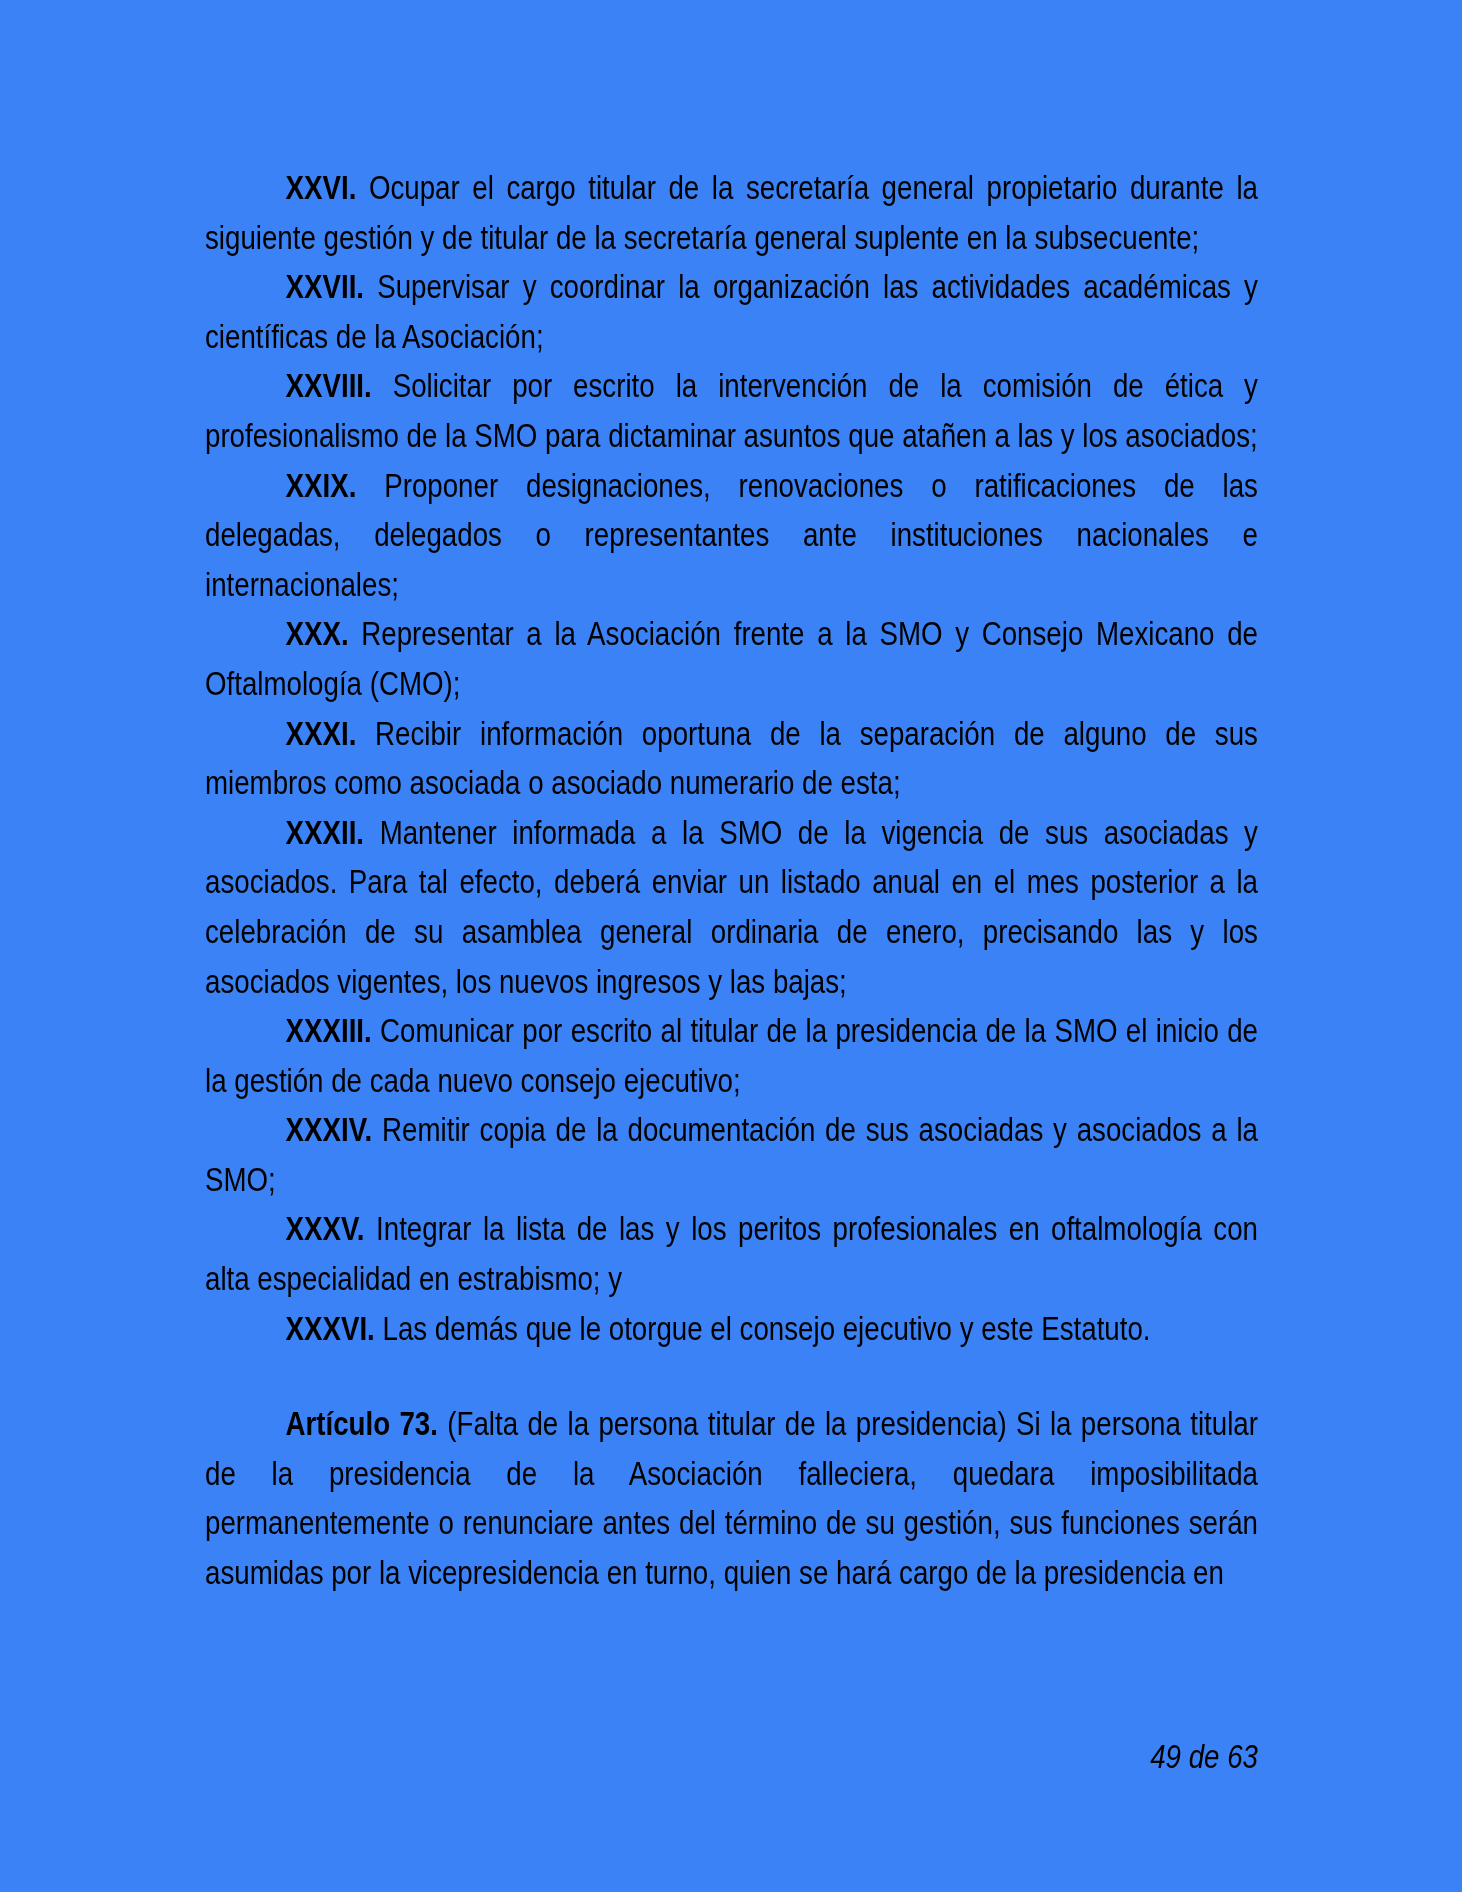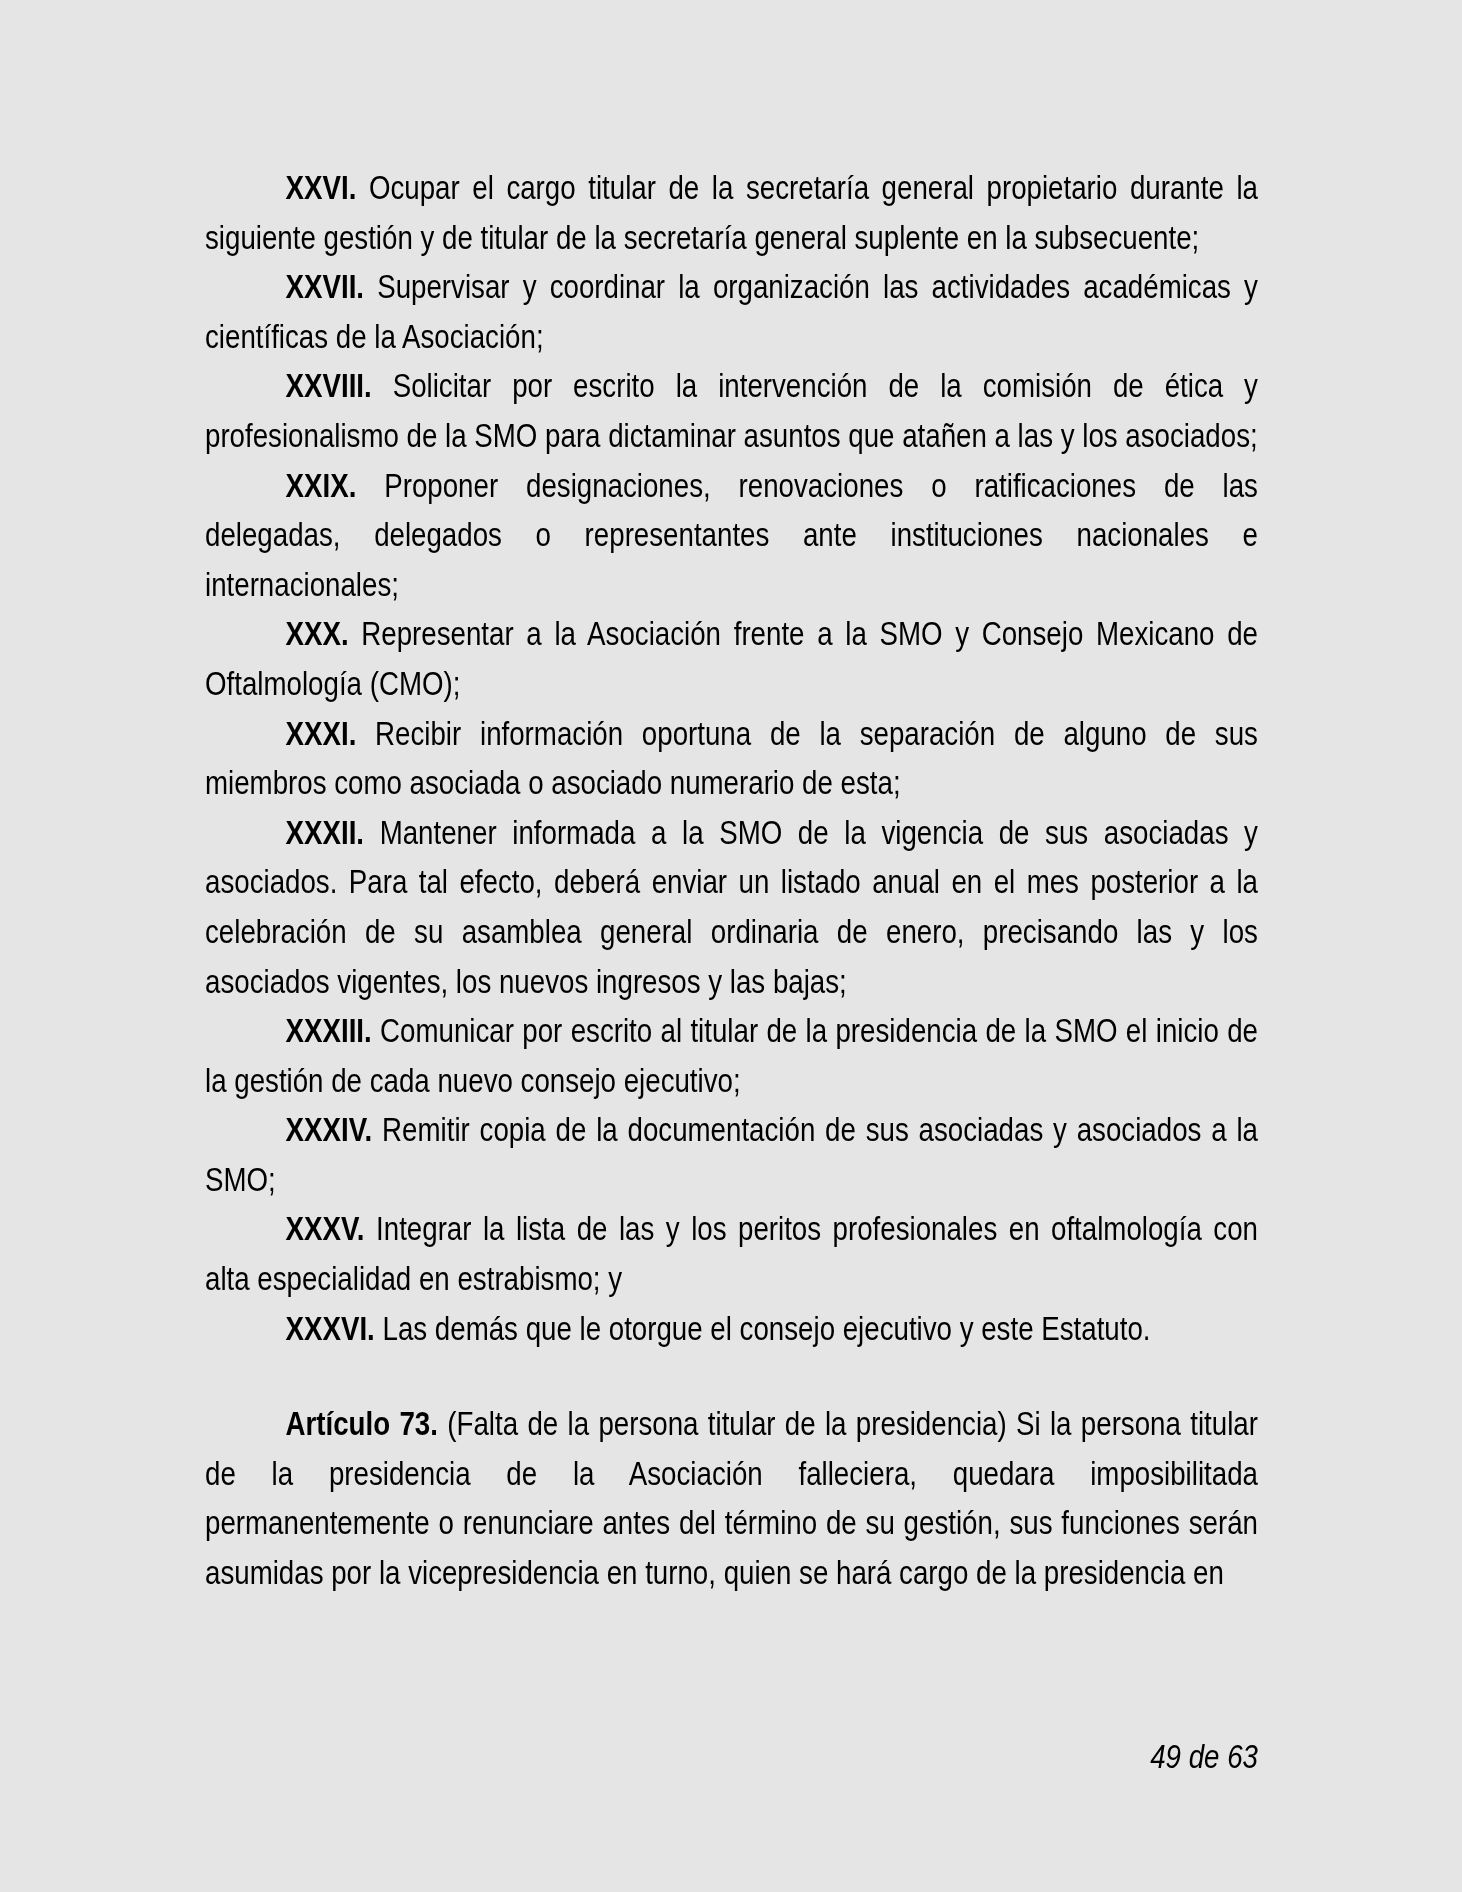--- a/index.html
+++ b/index.html
@@ -4,21 +4,21 @@
 <style>
   html, body {
     margin: 0;
     padding: 0;
     background: #ffffff;
   }
   .page {
     position: relative;
     width: 1462px;
     height: 1892px;
-    background: #e5e5e5;
+    background: #3b82f6;
     overflow: hidden;
     font-family: "Liberation Sans", "DejaVu Sans", sans-serif;
     color: #000000;
   }
   .content {
     position: absolute;
     left: 205px;
     top: 0;
     width: 1255px;
     padding-top: 163px;

